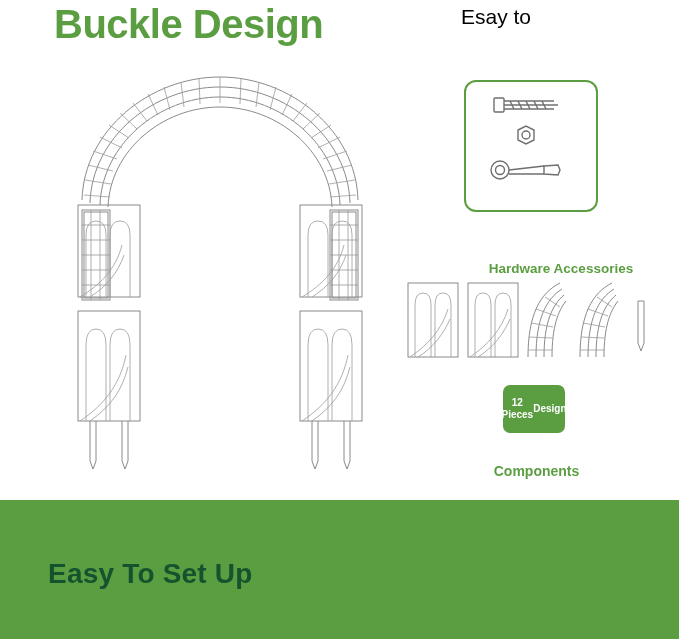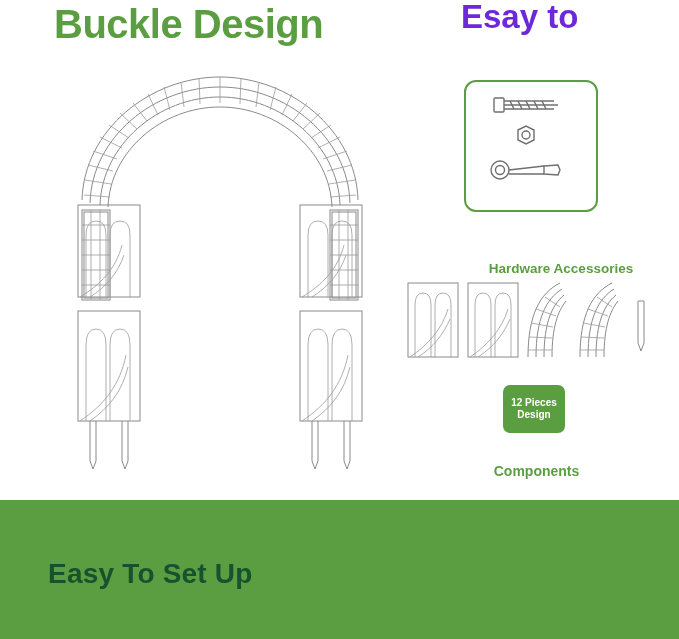--- a/index.html
+++ b/index.html
@@ -30,23 +30,23 @@
     font-weight: bold;
     color: #5b9e41;
     letter-spacing: -0.5px;
     line-height: 48px;
   }
   .title-easy {
     position: absolute;
     left: 461px;
     top: 0px;
     width: 200px;
-    font-size: 33px;
-    font-weight: bold;
-    color: #6d28d9;
+    font-size: 21px;
+    font-weight: normal;
+    color: #000000;
     line-height: 34px;
   }
 
   
   .arch-wrap {
     position: absolute;
     left: 60px;
     top: 55px;
     width: 320px;
     height: 420px;
@@ -93,21 +93,21 @@
     top: 385px;
     width: 62px;
     height: 48px;
     background: #5b9e41;
     border-radius: 7px;
     color: #ffffff;
     font-size: 10px;
     font-weight: bold;
     line-height: 12px;
     display: flex;
-    flex-direction: column;
+    flex-direction: row;
     align-items: center;
     justify-content: center;
     text-align: center;
   }
   .components-caption {
     position: absolute;
     left: 424px;
     top: 463px;
     width: 225px;
     text-align: center;

